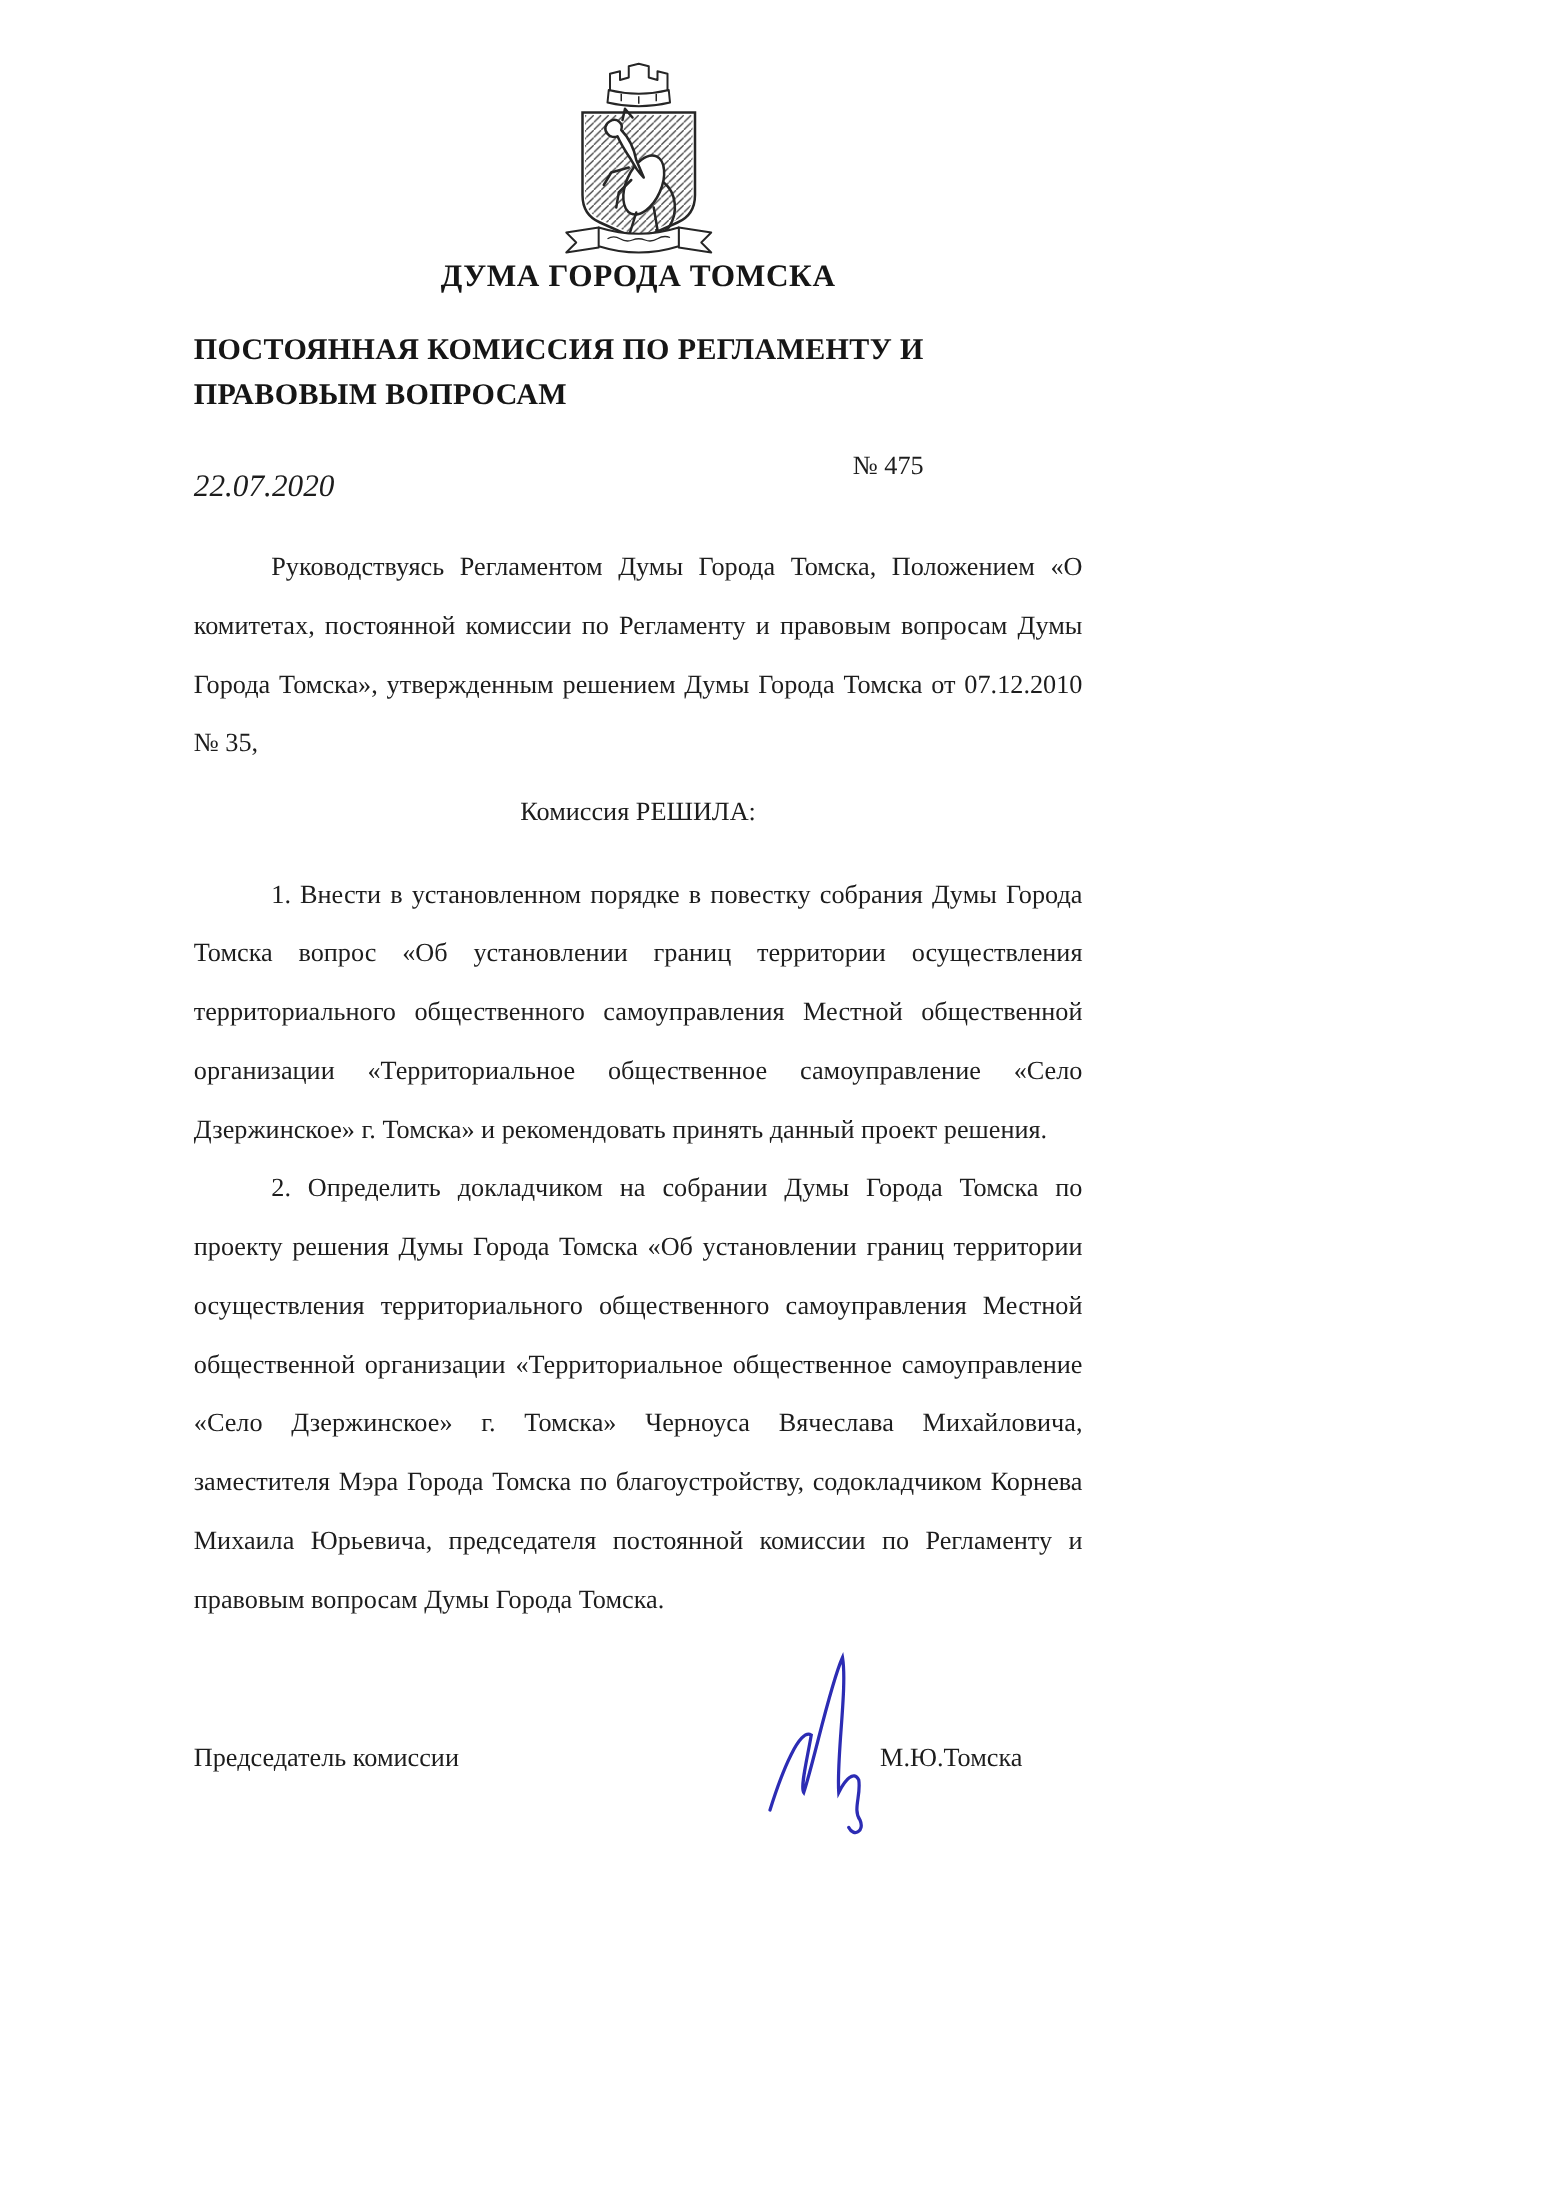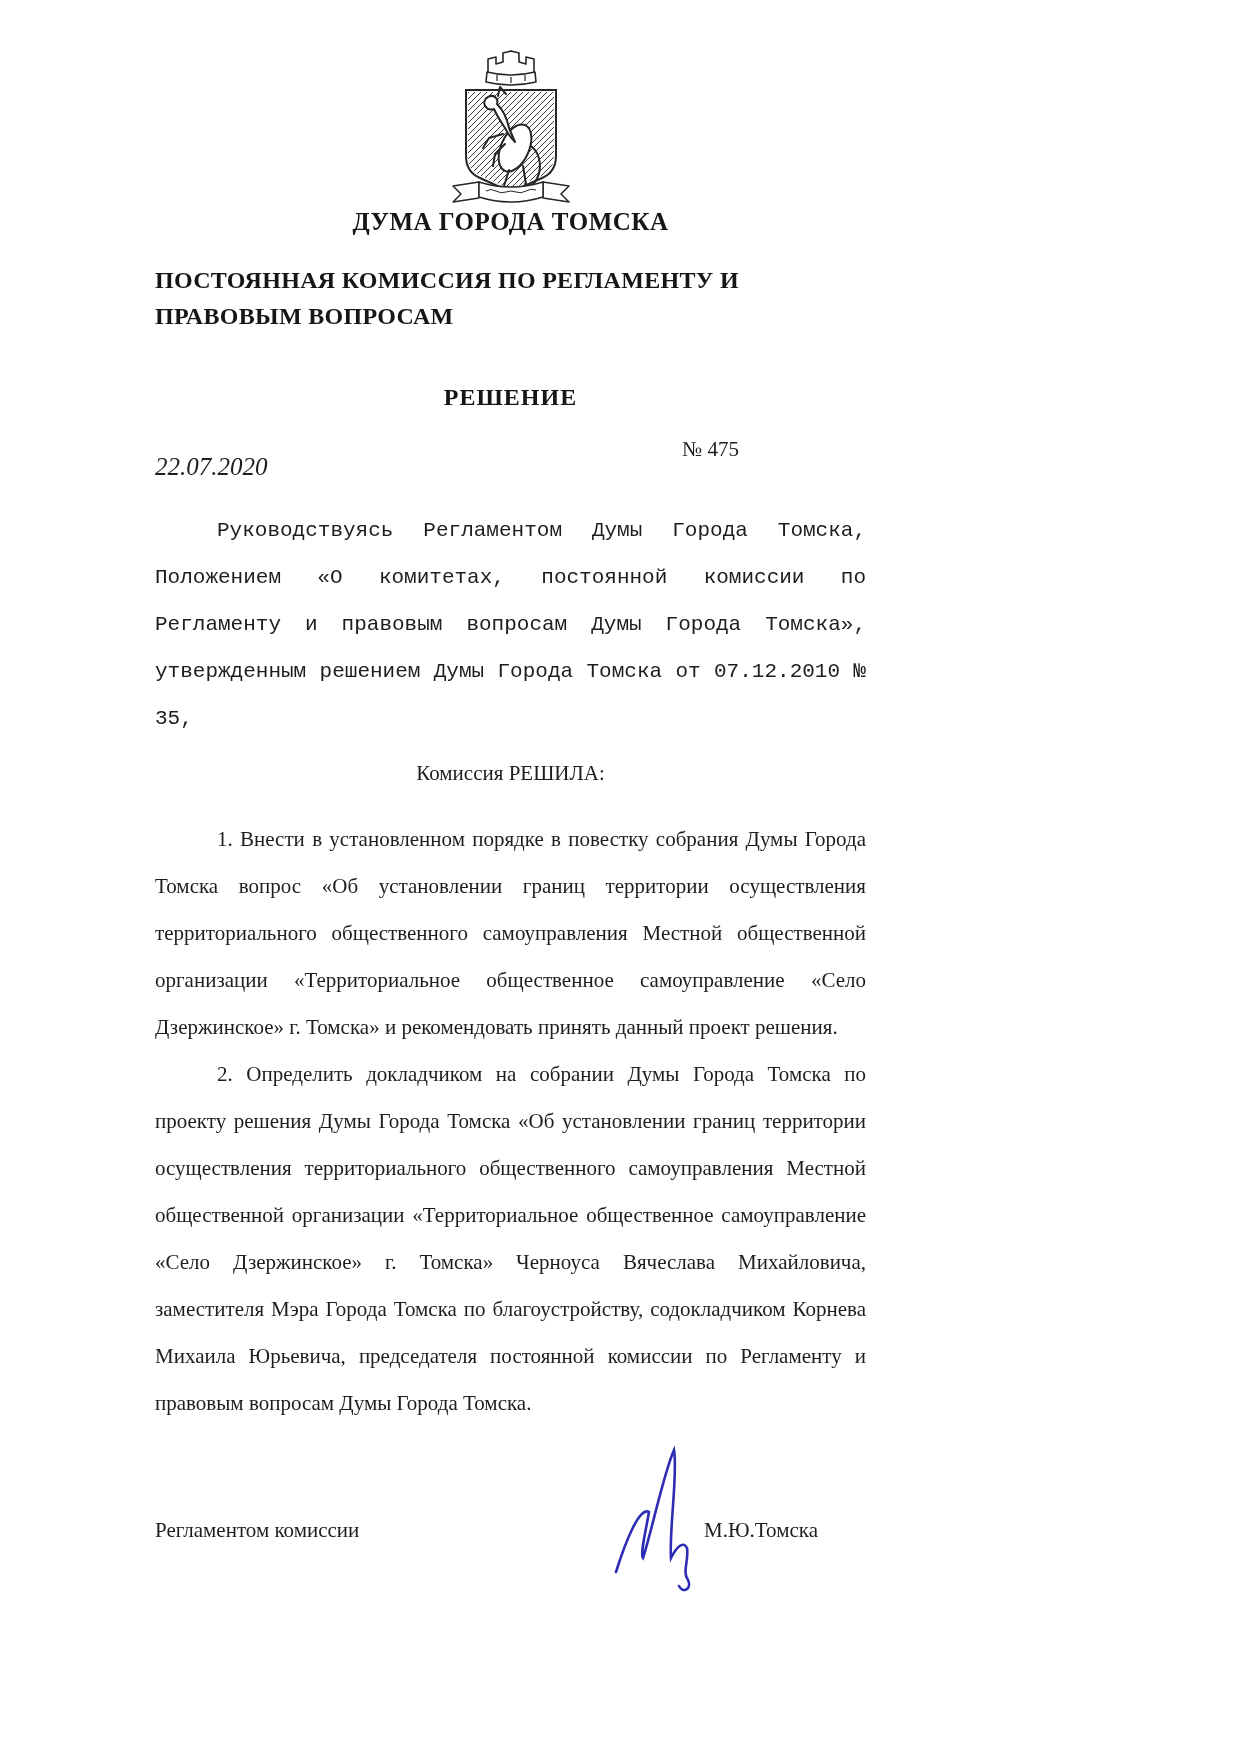--- a/index.html
+++ b/index.html
@@ -80,21 +80,21 @@
     font-weight: bold;
     text-align: justify;
   }
   .paragraph {
     margin: 0;
     font-size: 21px;
     line-height: 47px;
     text-align: justify;
     text-indent: 62px;
   }
-  .preamble { margin-top: 14px; font-family: Liberation Mono, monospace; }
+  .preamble { margin-top: 14px; }
   .resolution-heading {
     margin: 16px 0 0 0;
     text-align: center;
     font-size: 21px;
     line-height: 30px;
   }
   .item-1 { margin-top: 28px; }
   .item-2 { margin-top: 0; }
 
   .signature-block {
@@ -161,38 +161,37 @@
         <path d="M34,138 Q66,148 98,138 L98,153 Q66,163 34,153 Z"></path>
         <path d="M41,147 q5,-3 10,0 t10,1 t10,0 t10,-1 t10,-1" fill="none" stroke-width="1"></path>
       </g>
     </svg>
   </div>
 
   <h1 class="org-title">ДУМА ГОРОДА ТОМСКА</h1>
 
   <h2 class="commission-title">ПОСТОЯННАЯ КОМИССИЯ ПО РЕГЛАМЕНТУ И ПРАВОВЫМ ВОПРОСАМ</h2>
 
-  <h3 class="doc-type">РЕШЕНИЕ</h3>
 
   <div class="meta">
     <div class="meta-number">№ 475</div>
     <div class="meta-date">22.07.2020</div>
   </div>
 
 
   <p class="paragraph preamble">Руководствуясь Регламентом Думы Города Томска, Положением «О комитетах, постоянной комиссии по Регламенту и правовым вопросам Думы Города Томска», утвержденным решением Думы Города Томска от 07.12.2010 № 35,</p>
 
   <p class="resolution-heading">Комиссия РЕШИЛА:</p>
 
   <p class="paragraph item-1">1. Внести в установленном порядке в повестку собрания Думы Города Томска вопрос «Об установлении границ территории осуществления территориального общественного самоуправления Местной общественной организации «Территориальное общественное самоуправление «Село Дзержинское» г. Томска» и рекомендовать принять данный проект решения.</p>
 
   <p class="paragraph item-2">2. Определить докладчиком на собрании Думы Города Томска по проекту решения Думы Города Томска «Об установлении границ территории осуществления территориального общественного самоуправления Местной общественной организации «Территориальное общественное самоуправление «Село Дзержинское» г. Томска» Черноуса Вячеслава Михайловича, заместителя Мэра Города Томска по благоустройству, содокладчиком Корнева Михаила Юрьевича, председателя постоянной комиссии по Регламенту и правовым вопросам Думы Города Томска.</p>
 
   <div class="signature-block">
-    <span class="signature-title">Регламентом комиссии</span>
+    <span class="signature-title">Председатель комиссии</span>
 
     <svg class="signature-scribble" width="100" height="155" viewBox="0 0 100 155" xmlns="http://www.w3.org/2000/svg">
       <path d="M6,130 C16,98 30,64 39,70 C36,88 30,112 33,116 C41,92 54,30 64,8
                C68,32 59,88 61,116 C66,106 73,98 77,106 C79,118 72,130 78,138
                C82,147 73,152 69,144" fill="none" stroke-width="2.6" stroke-linecap="round" stroke="#2c2cb4"></path>
     </svg>
 
     <span class="signer-name">М.Ю.Томска</span>
   </div>
 

